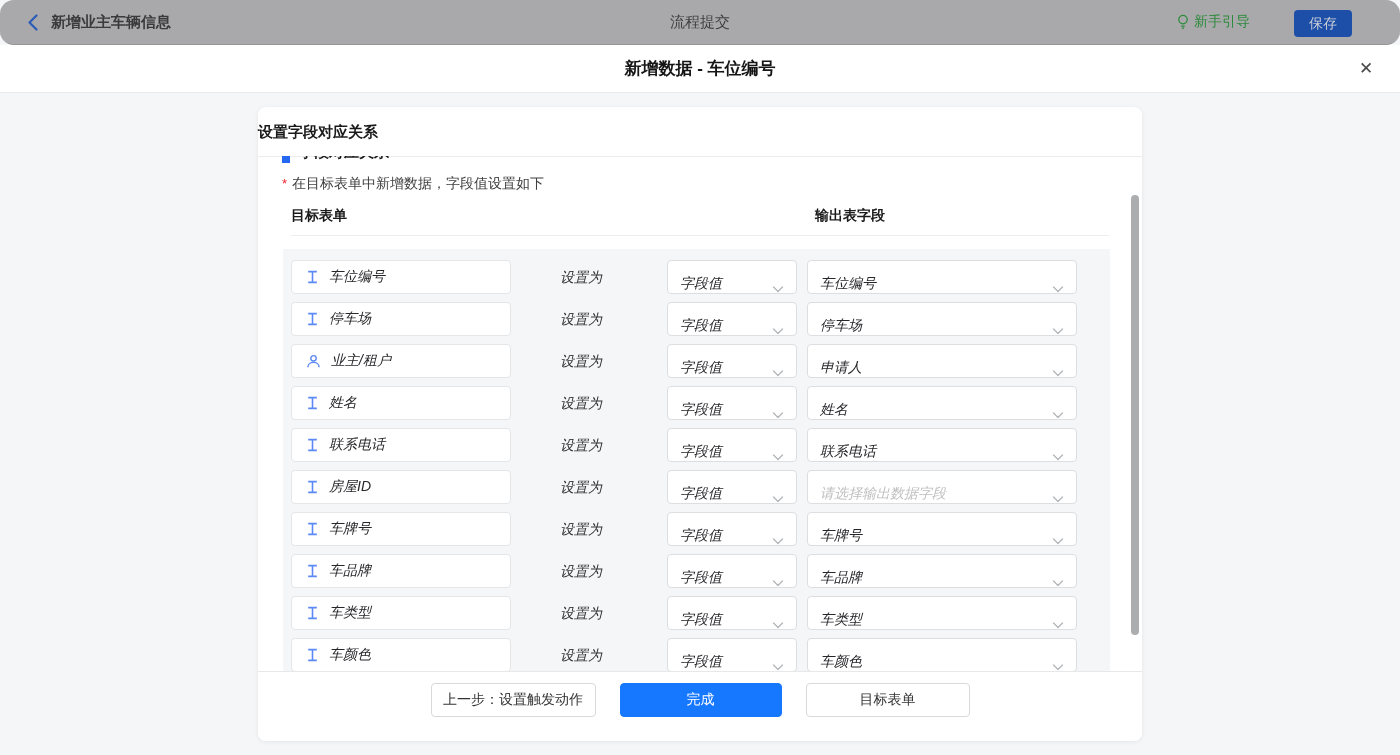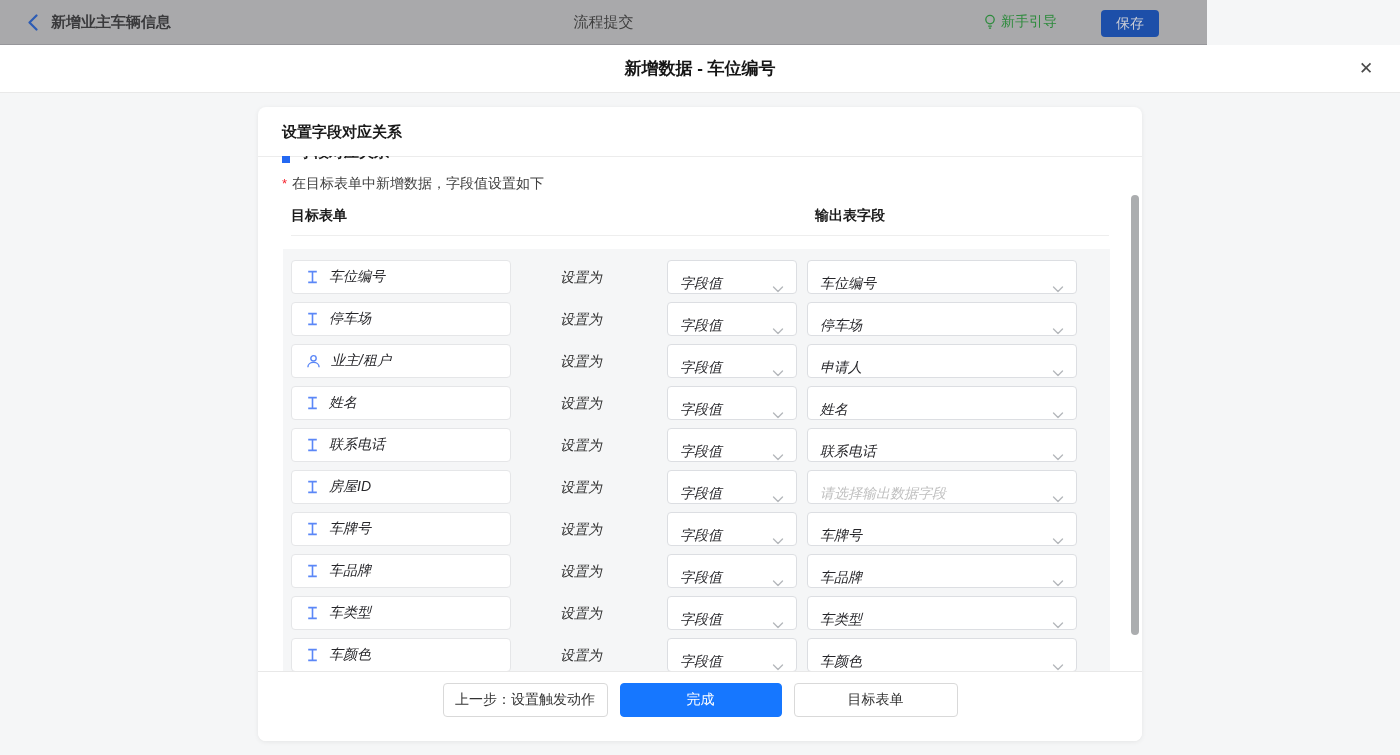--- a/index.html
+++ b/index.html
@@ -1,21 +1,21 @@
 <!DOCTYPE html>
 <html><head>
 <meta charset="utf-8">
 <style>
   * { margin:0; padding:0; box-sizing:border-box; }
   html,body { width:1400px; height:755px; overflow:hidden; }
   body { position:relative; font-family:"Liberation Sans", sans-serif; background:#f5f6f7; }
 
   
-  .top-header { position:absolute; top:0; left:0; width:1207px; height:45px;
-    background:#a9a9ab; border-bottom:1px solid #96969a; }
+  .top-header { position:absolute; top:0; left:0; width:1400px; height:45px;
+    background:#a9a9ab; border-bottom:1px solid #96969a;border-radius:14px; }
   .back-group { position:absolute; left:28px; top:0; height:44px; display:flex; align-items:center; gap:13px; cursor:pointer; }
   .back-title { font-size:15px; font-weight:700; color:#3a3a3c; }
   .center-title { position:absolute; left:0; top:0; width:100%; height:44px; display:flex;
     align-items:center; justify-content:center; font-size:15px; color:#404040;text-align:right; }
   .guide { position:absolute; right:150px; top:0; height:44px; display:flex; align-items:center; gap:4px;
     font-size:14px; color:#2e8b3d; cursor:pointer; }
   .save-btn { position:absolute; right:48px; top:10px; width:58px; height:27px; background:#1d4fa9;
     color:#ccced6; font-size:14px; border:none; border-radius:4px; display:flex; align-items:center;
     justify-content:center; cursor:pointer; font-family:inherit; }
 
@@ -23,21 +23,21 @@
   .modal-titlebar { position:absolute; top:45px; left:0; width:1400px; height:48px; background:#ffffff;
     border-bottom:1px solid #e9e9e9; }
   .modal-title { width:100%; height:100%; display:flex; align-items:center; justify-content:center;
     font-size:17px; font-weight:700; color:#151515; }
   .close-btn { position:absolute; right:24px; top:13px; font-size:17px; color:#4a4a4a; cursor:pointer;
     width:20px; height:20px; display:flex; align-items:center; justify-content:center; }
 
   
   .card { position:absolute; left:258px; top:107px; width:884px; height:634px; background:#ffffff;
     border-radius:8px; box-shadow:0 1px 5px rgba(0,0,0,0.07); }
-  .card-header { height:50px; line-height:50px; padding-left:24px; font-size:15px; font-weight:700;
+  .card-header { height:50px; line-height:50px; font-size:15px; font-weight:700;
     color:#1a1a1a; border-bottom:1px solid #ececec; }
   .scroll-area { position:absolute; top:49px; left:0; right:0; bottom:57px; overflow:hidden; }
 
   .clipped-heading { position:relative; height:8px; overflow:hidden; margin-left:24px; }
   .clipped-heading .bullet { position:absolute; left:0; top:-1px; width:8px; height:8px; background:#2468f2; }
   .clipped-heading .txt { position:absolute; left:17px; top:-13px; font-size:15px; font-weight:700; color:#1a1a1a; white-space:nowrap; }
 
   .instruction { margin:11px 0 12px 24px; font-size:14px; color:#404040; }
   .instruction .star { color:#f5222d; margin-right:5px; font-size:13px; }
 
@@ -60,21 +60,21 @@
     font-size:14px; color:#26262a; cursor:pointer; }
   .select.sm { left:384px; width:130px; }
   .select.lg { left:524px; width:270px; }
   .select .ph { color:#bfbfbf; }
 
   .scrollbar-thumb { position:absolute; right:3px; top:88px; width:8px; height:440px;
     background:#abadaf; border-radius:4px; cursor:pointer; }
 
   .card-footer { position:absolute; left:0; right:0; bottom:0; height:70px; background:#ffffff;
     border-top:1px solid #e8e8e8; border-radius:0 0 8px 8px; display:flex; justify-content:center;
-    gap:12px; padding-top:11px; }
+    gap:24px; padding-top:11px; }
   .btn { height:34px; border:1px solid #d9d9d9; border-radius:4px; background:#ffffff; font-size:14px;
     color:#333333; display:flex; align-items:center; justify-content:center; cursor:pointer; font-family:inherit; }
   .btn.prev { width:165px; }
   .btn.primary { width:162px; background:#1677ff; border-color:#1677ff; color:#ffffff; }
   .btn.other { width:164px; }
 </style>
 </head>
 <body>
 
 <div class="top-header">

